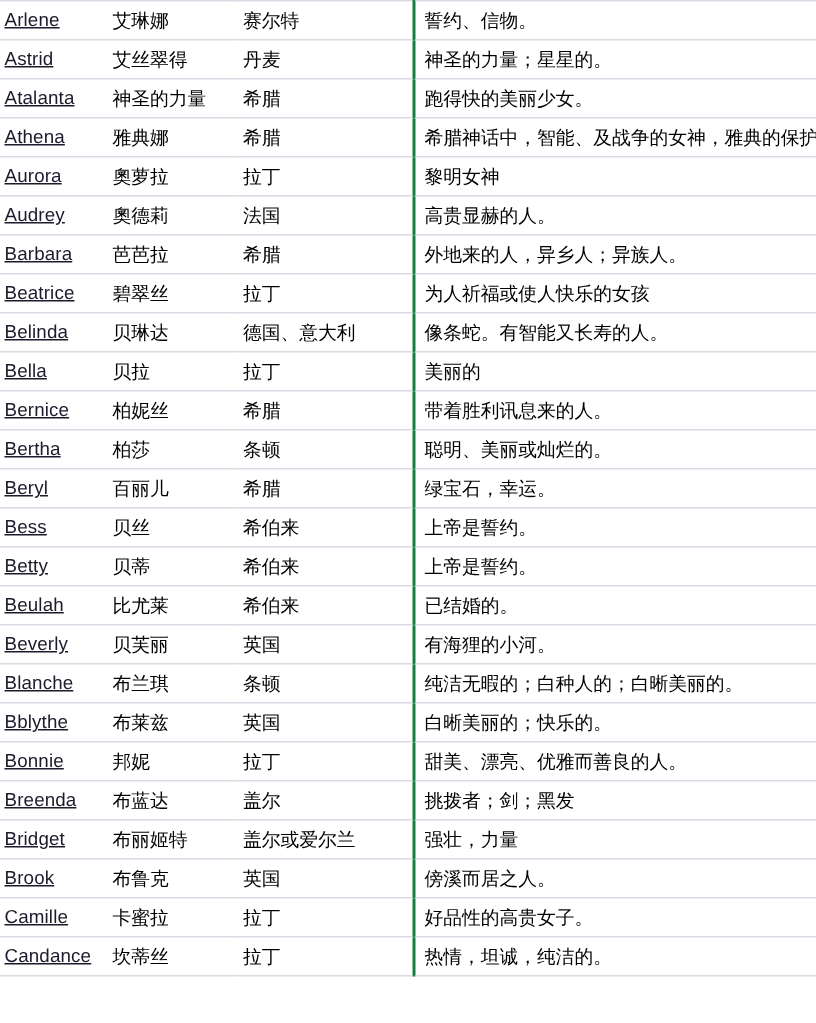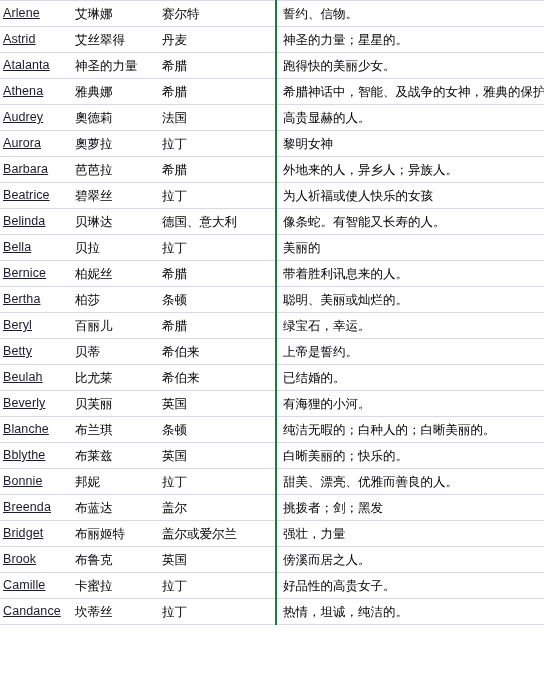--- a/index.html
+++ b/index.html
@@ -84,32 +84,32 @@
         <td class="cell-origin">希腊</td>
         <td class="cell-meaning">跑得快的美丽少女。</td>
       </tr>
       <tr>
         <td class="cell-name">Athena</td>
         <td class="cell-translit">雅典娜</td>
         <td class="cell-origin">希腊</td>
         <td class="cell-meaning">希腊神话中，智能、及战争的女神，雅典的保护神</td>
       </tr>
       <tr>
+        <td class="cell-name">Aurora</td>
+        <td class="cell-translit">奧萝拉</td>
+        <td class="cell-origin">拉丁</td>
+        <td class="cell-meaning">黎明女神</td>
+      </tr>
+      <tr>
         <td class="cell-name">Audrey</td>
         <td class="cell-translit">奧德莉</td>
         <td class="cell-origin">法国</td>
         <td class="cell-meaning">高贵显赫的人。</td>
       </tr>
       <tr>
-        <td class="cell-name">Aurora</td>
-        <td class="cell-translit">奧萝拉</td>
-        <td class="cell-origin">拉丁</td>
-        <td class="cell-meaning">黎明女神</td>
-      </tr>
-      <tr>
         <td class="cell-name">Barbara</td>
         <td class="cell-translit">芭芭拉</td>
         <td class="cell-origin">希腊</td>
         <td class="cell-meaning">外地来的人，异乡人；异族人。</td>
       </tr>
       <tr>
         <td class="cell-name">Beatrice</td>
         <td class="cell-translit">碧翠丝</td>
         <td class="cell-origin">拉丁</td>
         <td class="cell-meaning">为人祈福或使人快乐的女孩</td>
@@ -138,20 +138,26 @@
         <td class="cell-origin">条顿</td>
         <td class="cell-meaning">聪明、美丽或灿烂的。</td>
       </tr>
       <tr>
         <td class="cell-name">Beryl</td>
         <td class="cell-translit">百丽儿</td>
         <td class="cell-origin">希腊</td>
         <td class="cell-meaning">绿宝石，幸运。</td>
       </tr>
       <tr>
+        <td class="cell-name">Bess</td>
+        <td class="cell-translit">贝丝</td>
+        <td class="cell-origin">希伯来</td>
+        <td class="cell-meaning">上帝是誓约。</td>
+      </tr>
+      <tr>
         <td class="cell-name">Betty</td>
         <td class="cell-translit">贝蒂</td>
         <td class="cell-origin">希伯来</td>
         <td class="cell-meaning">上帝是誓约。</td>
       </tr>
       <tr>
         <td class="cell-name">Beulah</td>
         <td class="cell-translit">比尤莱</td>
         <td class="cell-origin">希伯来</td>
         <td class="cell-meaning">已结婚的。</td>

